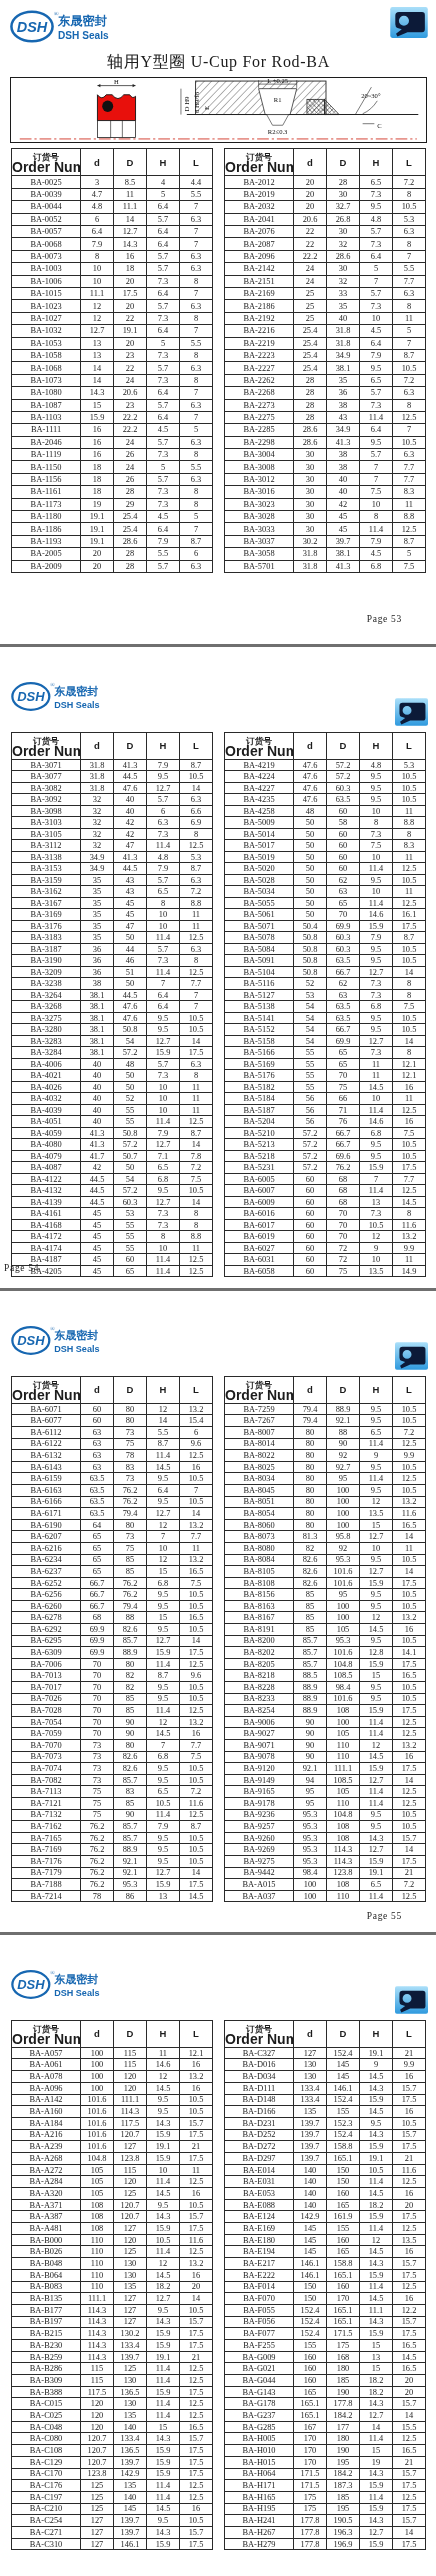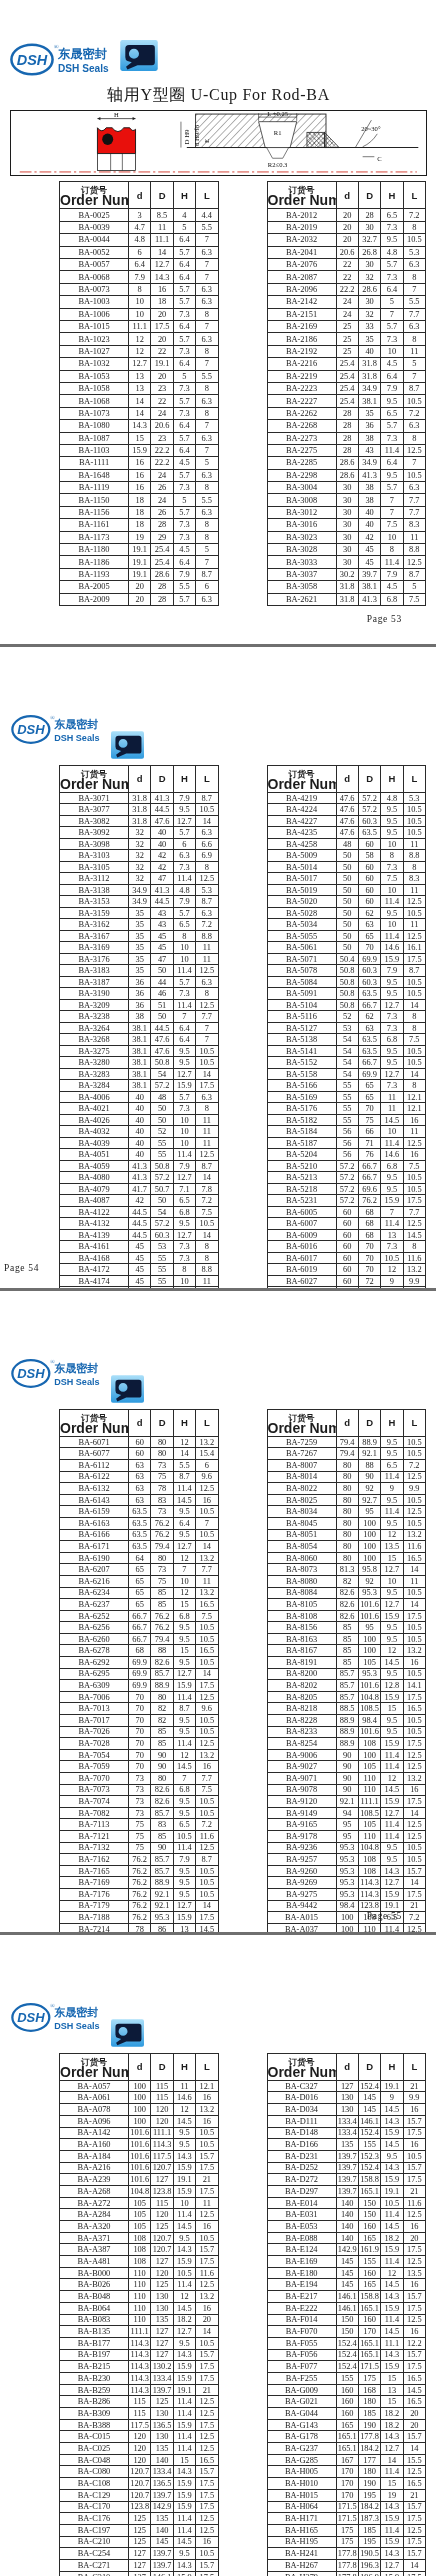--- a/index.html
+++ b/index.html
@@ -1,33 +1,33 @@
 <!DOCTYPE html>
 <html style="font-size:11.6px"><head>
 <meta charset="utf-8">
 <style>
   html,body{margin:0;padding:0;background:#ffffff;}
   body{width:437px;font-family:"Liberation Serif",serif;color:#1c1c1c;}
   .page{position:relative;width:437px;height:644px;box-sizing:border-box;overflow:hidden;background:#fff;}
   .page + .page{border-top:3.6px solid #6f6f6f;}
 
   
-  .hdr{display:flex;justify-content:flex-start;align-items:flex-start;padding:7.3px 8.7px 0 8.7px;margin-top:33px;}
+  .hdr{display:flex;justify-content:space-between;align-items:flex-start;padding:7.3px 8.7px 0 8.7px;}
   .hdr.sub{padding-top:32px;}
   .hdr.sub .seal-icon{margin-top:19px;}
   .seal-icon{flex:0 0 auto;}
 
   
   .title{margin:5.8px 0 3.6px;text-align:center;font-size:16px;font-weight:normal;letter-spacing:0.7px;}
   .diagram{margin:0 10.2px;border:1.5px solid #1c1c1c;height:64px;background:#fff;}
   .diagram svg{display:block;width:100%;height:100%;}
 
   
   .tables{display:flex;justify-content:space-between;padding:0 11px;margin-top:5.8px;}
-  table.size-table{border-collapse:collapse;border:1.5px solid #1a1a1a;table-layout:fixed;width:178px;background:#fff;margin-left:48px;}
+  table.size-table{border-collapse:collapse;border:1.5px solid #1a1a1a;table-layout:fixed;width:202px;background:#fff;}
   table.size-table th,table.size-table td{
     border:0.7px solid #2a2a2a;border-left-width:1.5px;border-right-width:1.5px;
     text-align:center;padding:0;overflow:hidden;white-space:nowrap;}
   table.size-table th{height:26px;background:#fff;}
   .col-order{width:69px;}
   .hd-cn{display:block;font-size:8.7px;line-height:10.2px;}
   .hd-en{display:block;font-size:14px;line-height:10.2px;font-weight:bold;font-family:"Liberation Sans",sans-serif;}
   th.dim{font-family:"Liberation Sans",sans-serif;font-weight:bold;font-size:9.5px;}
   table.size-table td{font-size:8.4px;}
   table.size-table tbody tr:nth-child(even) td{border-bottom-width:1.5px;}
@@ -284,21 +284,21 @@
             <td>7</td>
           </tr>
           <tr>
             <td>BA-1111</td>
             <td>16</td>
             <td>22.2</td>
             <td>4.5</td>
             <td>5</td>
           </tr>
           <tr>
-            <td>BA-1648</td>
+            <td>BA-2046</td>
             <td>16</td>
             <td>24</td>
             <td>5.7</td>
             <td>6.3</td>
           </tr>
           <tr>
             <td>BA-1119</td>
             <td>16</td>
             <td>26</td>
             <td>7.3</td>
@@ -601,21 +601,21 @@
             <td>8.7</td>
           </tr>
           <tr>
             <td>BA-3058</td>
             <td>31.8</td>
             <td>38.1</td>
             <td>4.5</td>
             <td>5</td>
           </tr>
           <tr>
-            <td>BA-2621</td>
+            <td>BA-5701</td>
             <td>31.8</td>
             <td>41.3</td>
             <td>6.8</td>
             <td>7.5</td>
           </tr>
         </tbody>
     </table>
   </div>
   <div class="page-footer foot-right">Page 53</div>
 </div>

